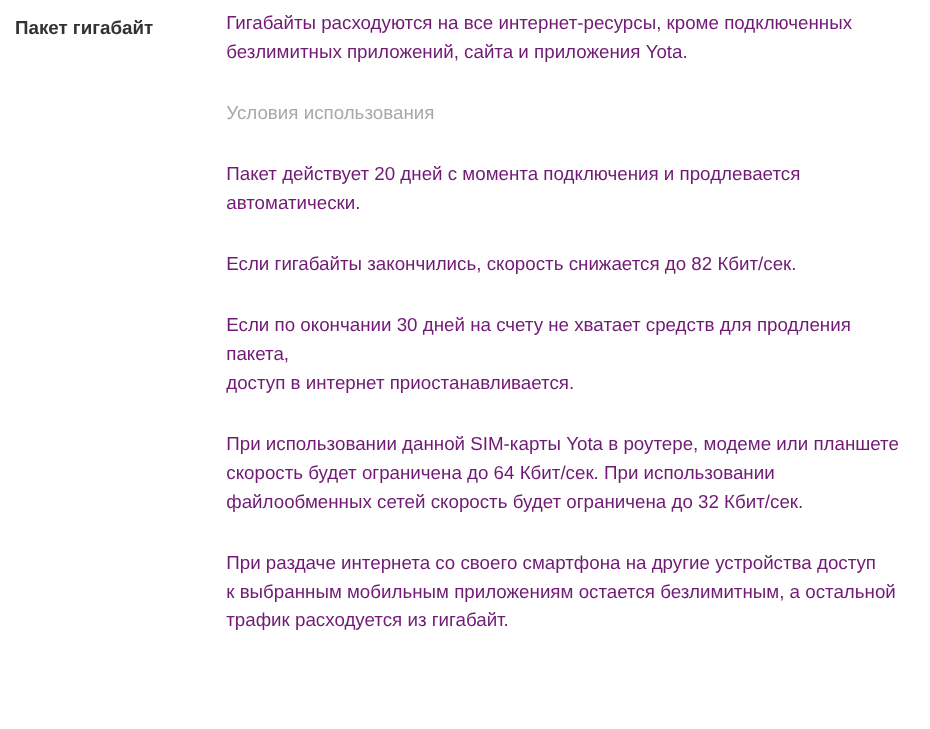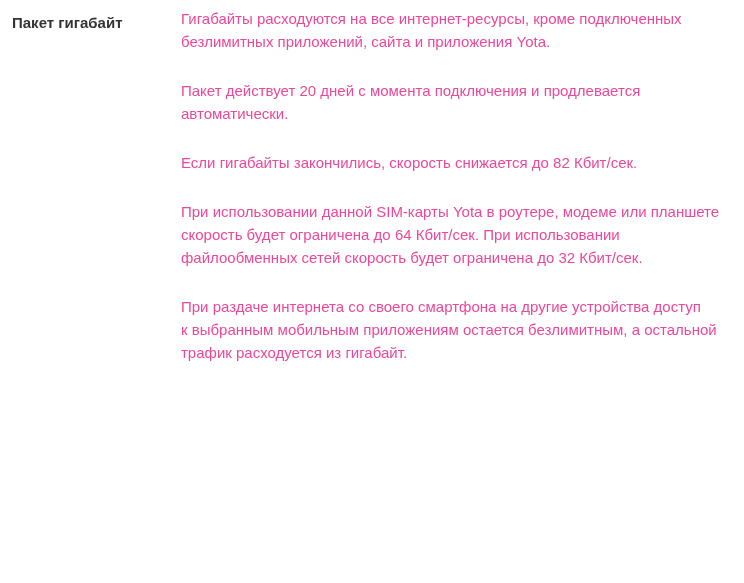--- a/index.html
+++ b/index.html
@@ -33,40 +33,43 @@
     color: #333333;
   }
   .content-col {
     width: 553px;
     flex-shrink: 0;
   }
   .content-col p {
     margin: 0 0 26px 0;
     font-size: 15px;
     line-height: 23px;
-    color: #ec4899;
+    color: #701a75;
     white-space: pre-line;
   }
   .content-col p.muted {
     color: #a8a8a8;
   }
 </style>
 </head>
 <body>
 
 <div class="section">
   <div class="label-col">
     <h2 class="section-title">Пакет гигабайт</h2>
   </div>
   <div class="content-col">
     <p>Гигабайты расходуются на все интернет-ресурсы, кроме подключенных
 безлимитных приложений, сайта и приложения Yota.</p>
+    <p class="muted">Условия использования</p>
     <p>Пакет действует 20 дней с момента подключения и продлевается
 автоматически.</p>
     <p>Если гигабайты закончились, скорость снижается до 82 Кбит/сек.</p>
+    <p>Если по окончании 30 дней на счету не хватает средств для продления пакета,
+доступ в интернет приостанавливается.</p>
     <p>При использовании данной SIM-карты Yota в роутере, модеме или планшете
 скорость будет ограничена до 64 Кбит/сек. При использовании
 файлообменных сетей скорость будет ограничена до 32 Кбит/сек.</p>
     <p>При раздаче интернета со своего смартфона на другие устройства доступ
 к выбранным мобильным приложениям остается безлимитным, а остальной
 трафик расходуется из гигабайт.</p>
   </div>
 </div>
 
 </body></html>

